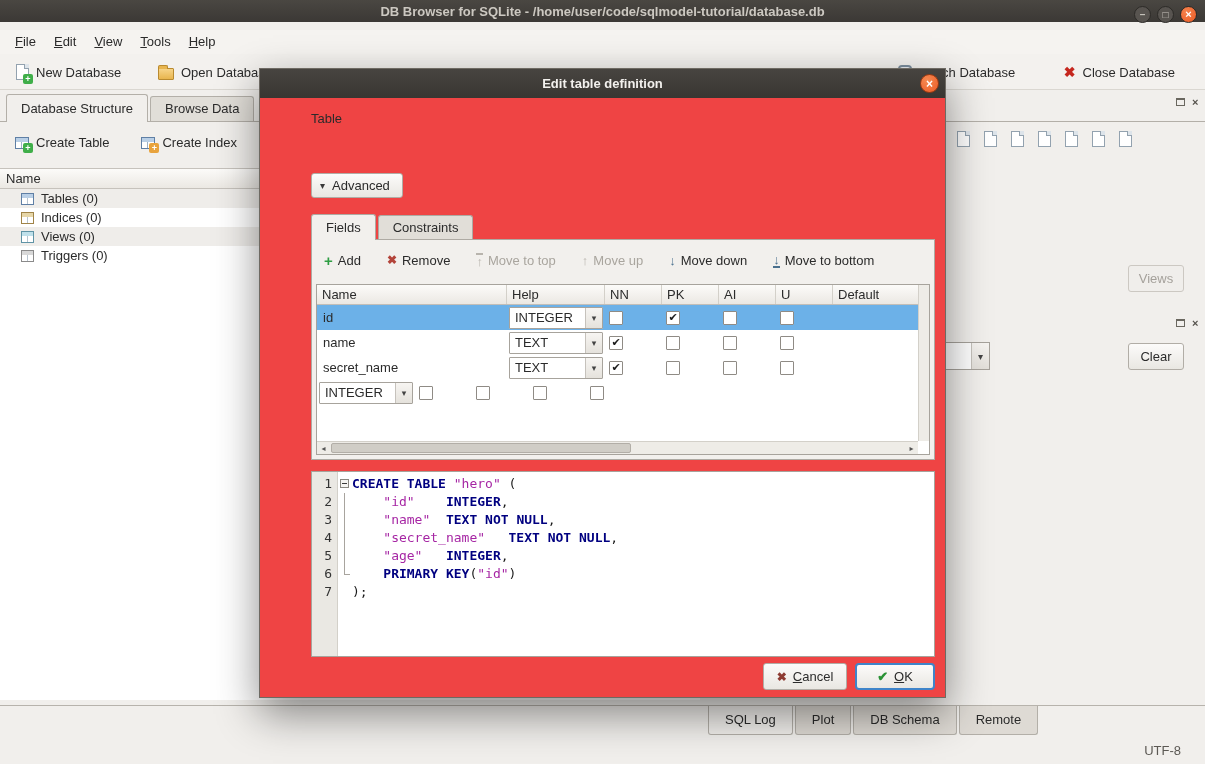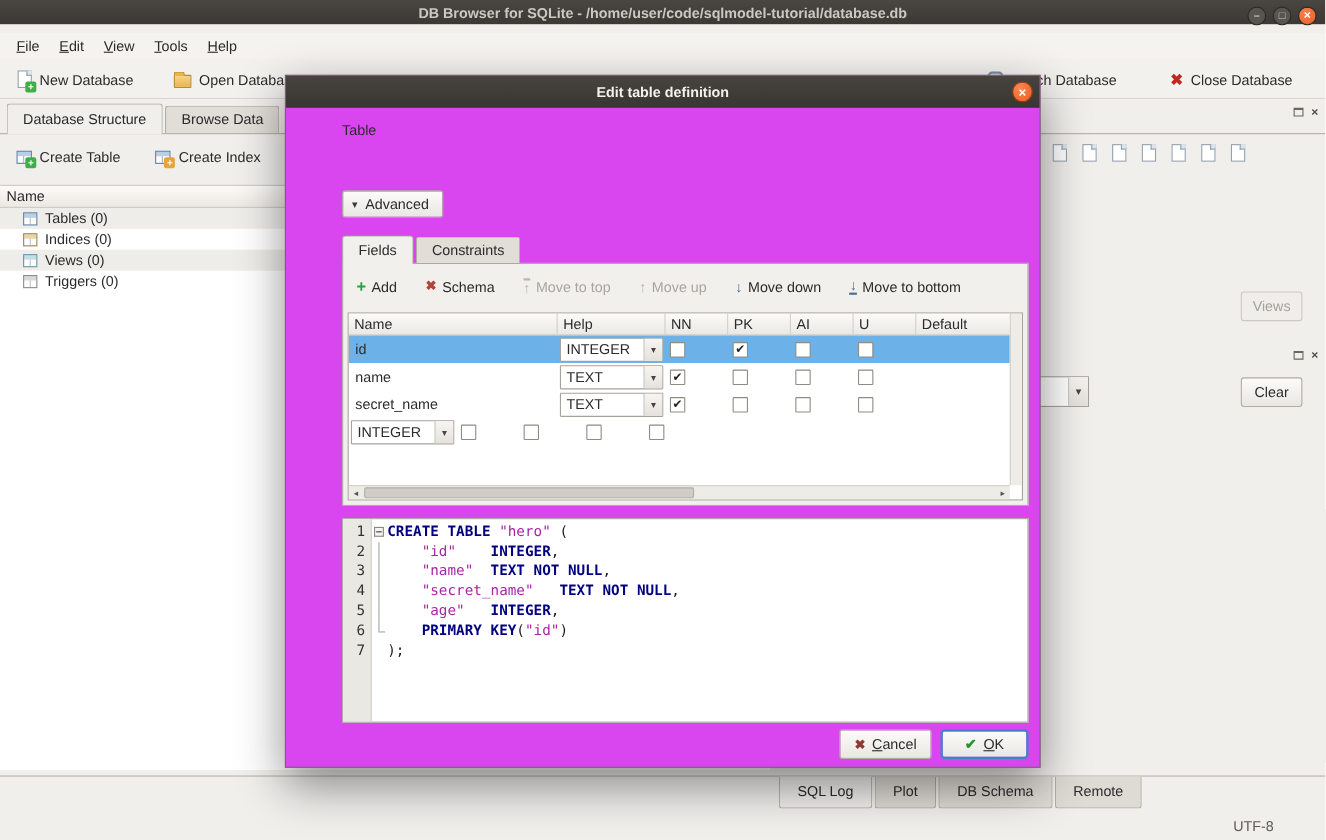--- a/index.html
+++ b/index.html
@@ -115,25 +115,25 @@
 
   
   .bottom-sep { position:absolute; top:705px; left:0; right:0; height:1px;
     background:#b7b3ac; }
   .bottom-tabs { position:absolute; left:708px; top:706px; display:flex; gap:2px; }
   .btab { padding:0 16px; height:29px; line-height:28px; background:#dedad4;
     border:1px solid #b3afa8; border-top:none; border-radius:0 0 3px 3px; }
   .btab.active { background:#f1efec; }
   .statusbar { position:absolute; left:0; right:0; bottom:0; height:27px;
     display:flex; align-items:center; justify-content:flex-end;
-    padding-right:47px; color:#5c5954; }
+    padding-right:24px; color:#5c5954; }
 
   
   #dialog { position:absolute; left:259px; top:68px; width:687px; height:630px;
-    background:#d946ef; border:1px solid #6e6a63;
+    background:#ef4444; border:1px solid #6e6a63;
     box-shadow:0 16px 40px rgba(0,0,0,.45); z-index:10; }
   .dlg-title { position:relative; height:29px;
     background:linear-gradient(#474440,#393632); color:#f3f1ee; font-weight:bold;
     display:flex; align-items:center; justify-content:center; }
   .dlg-close { position:absolute; right:6px; top:5px; width:19px; height:19px;
     border-radius:50%; background:radial-gradient(circle at 35% 30%, #f58a52, var(--close-orange,#ed5b25));
     border:1px solid #9c3a12; color:#fff; font-weight:bold; font-size:12px;
     display:flex; align-items:center; justify-content:center; }
   .dlg-body { position:absolute; top:29px; left:0; right:0; bottom:0;margin-left:33px; }
 
@@ -364,21 +364,21 @@
         </div>
 
       <div class="fields-pane">
         <div class="fields-toolbar" id="fields-toolbar">
             <div class="ftb-btn">
               <span class="ftb-icon add-field-icon">+</span>
               <span>Add</span>
             </div>
             <div class="ftb-btn">
               <span class="ftb-icon remove-field-icon">✖</span>
-              <span>Schema</span>
+              <span>Remove</span>
             </div>
             <div class="ftb-btn disabled">
               <span class="ftb-icon move-to-top-icon bar-top">↑</span>
               <span>Move to top</span>
             </div>
             <div class="ftb-btn disabled">
               <span class="ftb-icon move-up-icon">↑</span>
               <span>Move up</span>
             </div>
             <div class="ftb-btn">

